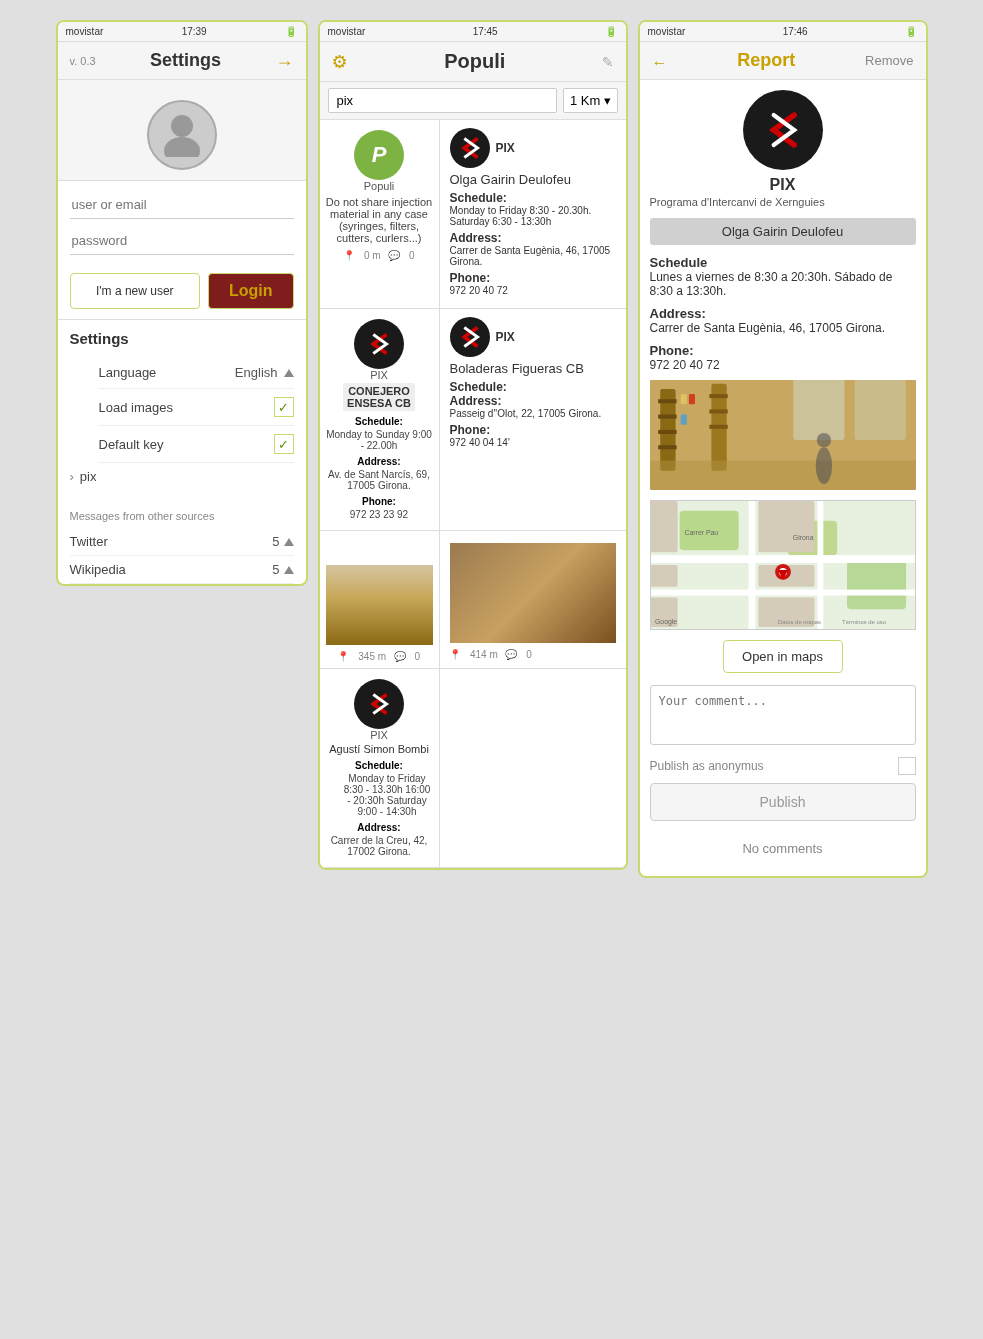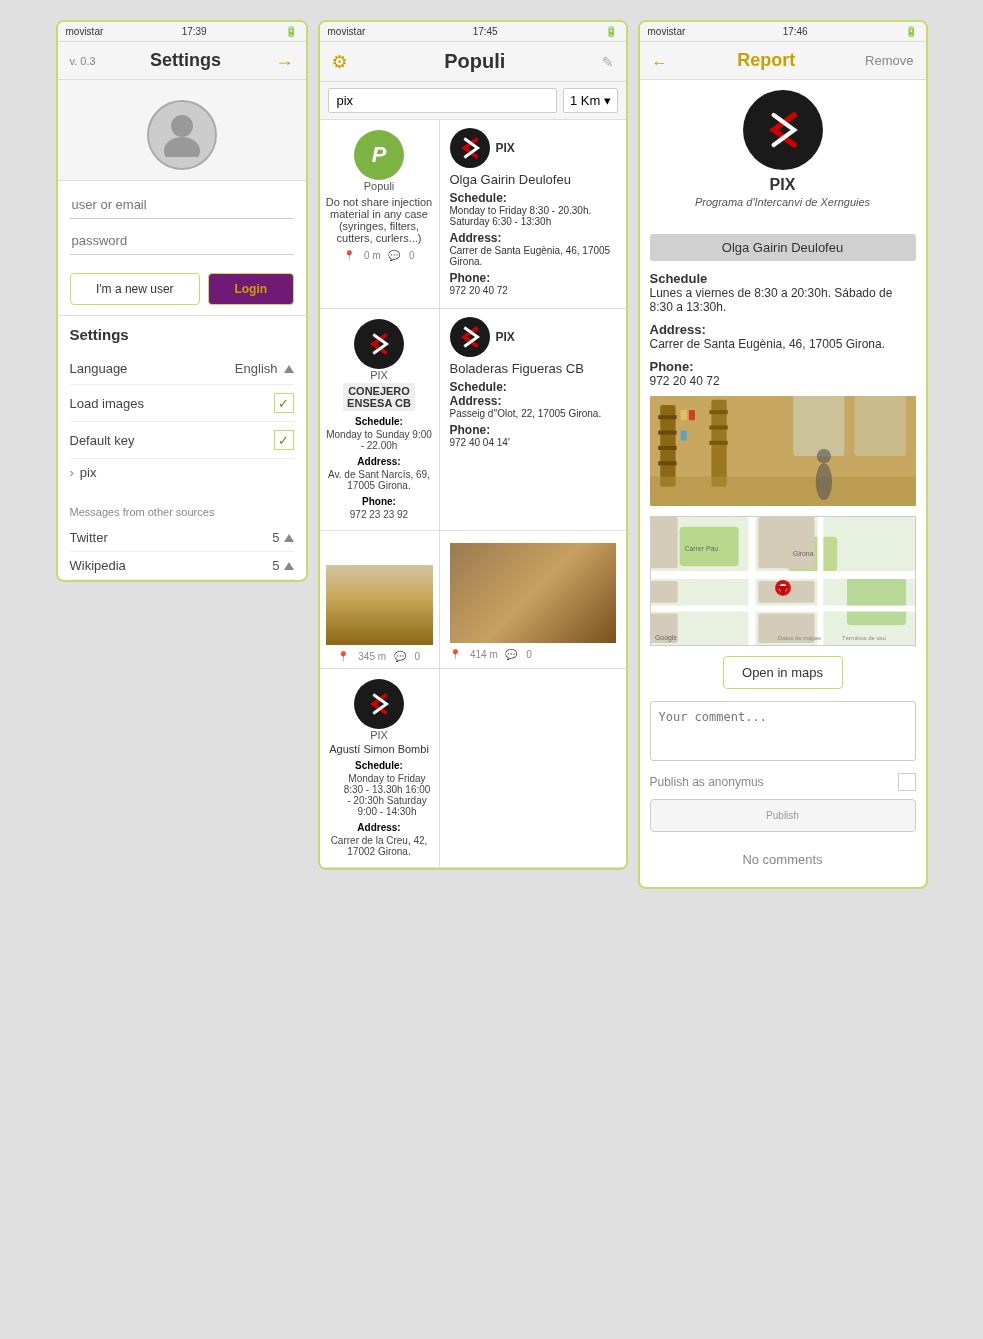--- a/index.html
+++ b/index.html
@@ -100,24 +100,24 @@
       color: #333;
       padding: 8px;
       font-size: 12px;
       border-radius: 4px;
       cursor: pointer;
     }
 
     .btn-login {
       flex: 0.6;
       border: 1px solid #c8d96e;
-      background: #701a75;
+      background: #7f1d1d;
       color: #c8a000;
       padding: 8px;
-      font-size: 12px;
+      font-size: 16px;
       border-radius: 4px;
       cursor: pointer;
       font-weight: 600;
     }
 
     .phone1-settings {
       padding: 10px 12px;
     }
 
     .settings-title {
@@ -128,20 +128,21 @@
     }
 
     .settings-row {
       display: flex;
       align-items: center;
       justify-content: space-between;
       padding: 8px 0;
       border-bottom: 1px solid #eee;
       font-size: 13px;
       color: #444;
+      margin-left: 29px;
     }
 
     .settings-row .row-right {
       display: flex;
       align-items: center;
       gap: 6px;
       color: #555;
     }
 
     .checkbox-green {
@@ -359,21 +360,21 @@
       height: 80px;
       border-radius: 50%;
       background: #1a1a1a;
       margin: 0 auto 6px;
       display: flex;
       align-items: center;
       justify-content: center;
     }
 
     .pix-title { text-align: center; font-size: 16px; font-weight: 700; color: #333; margin-bottom: 2px; }
-    .pix-subtitle { text-align: center; font-size: 11px; font-style: italic; color: #555; margin-bottom: 26px; }
+    .pix-subtitle { font-size: 11px; color: #555; margin-bottom: 10px; }
 
     .person-tag {
       background: #d0d0d0;
       padding: 6px 10px;
       text-align: center;
       font-size: 13px;
       color: #333;
       border-radius: 3px;
       margin-bottom: 10px;
     }
@@ -449,21 +450,21 @@
       background: #fff;
     }
 
     .publish-btn {
       display: block;
       width: 100%;
       border: 1px solid #ccc;
       background: #f5f5f5;
       color: #999;
       padding: 10px;
-      font-size: 10px;
+      font-size: 14px;
       text-align: center;
       border-radius: 4px;
       cursor: pointer;
       margin-bottom: 10px;
     }
 
     .no-comments {
       text-align: center;
       font-size: 13px;
       color: #888;

